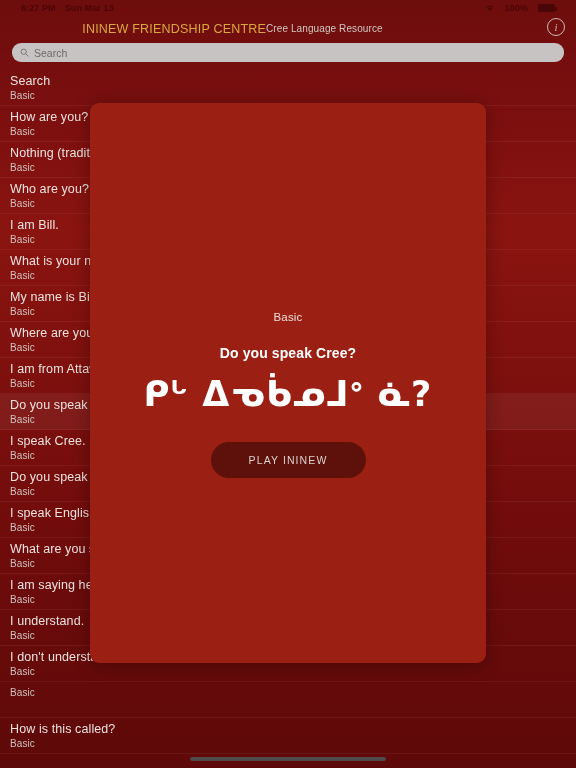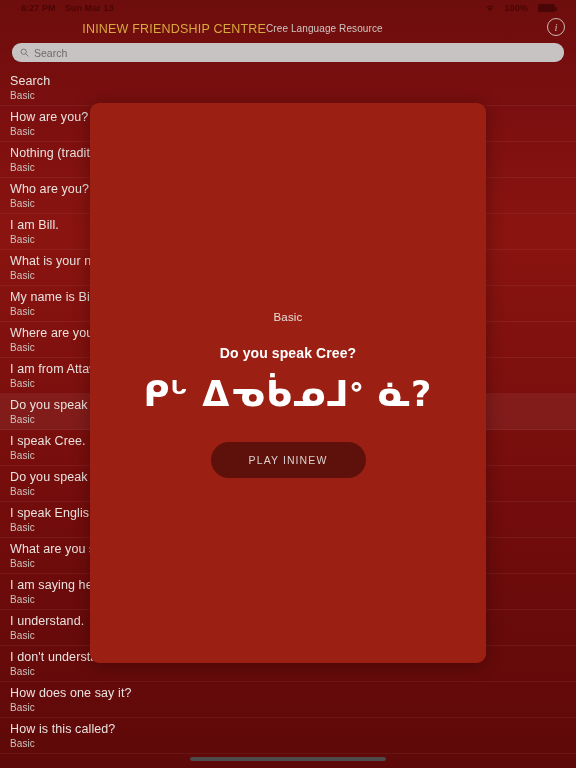--- a/index.html
+++ b/index.html
@@ -216,21 +216,20 @@
       </div>
       <div class="row">
         <div class="row-title">I understand.</div>
         <div class="row-sub">Basic</div>
       </div>
       <div class="row">
         <div class="row-title">I don't understand.</div>
         <div class="row-sub">Basic</div>
       </div>
       <div class="row">
-        <div class="row-title">How does one say it?</div>
         <div class="row-sub">Basic</div>
       </div>
       <div class="row">
         <div class="row-title">How is this called?</div>
         <div class="row-sub">Basic</div>
       </div>
     </div>
 
   <div class="scrim"></div>
   <div class="modal">

